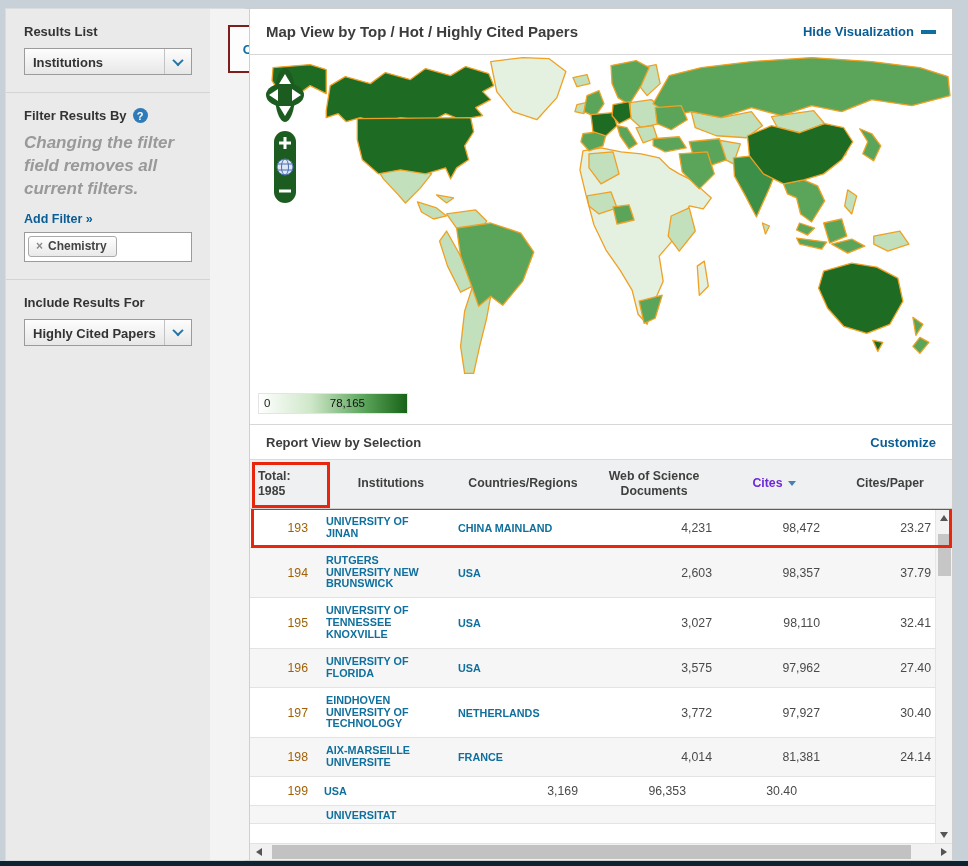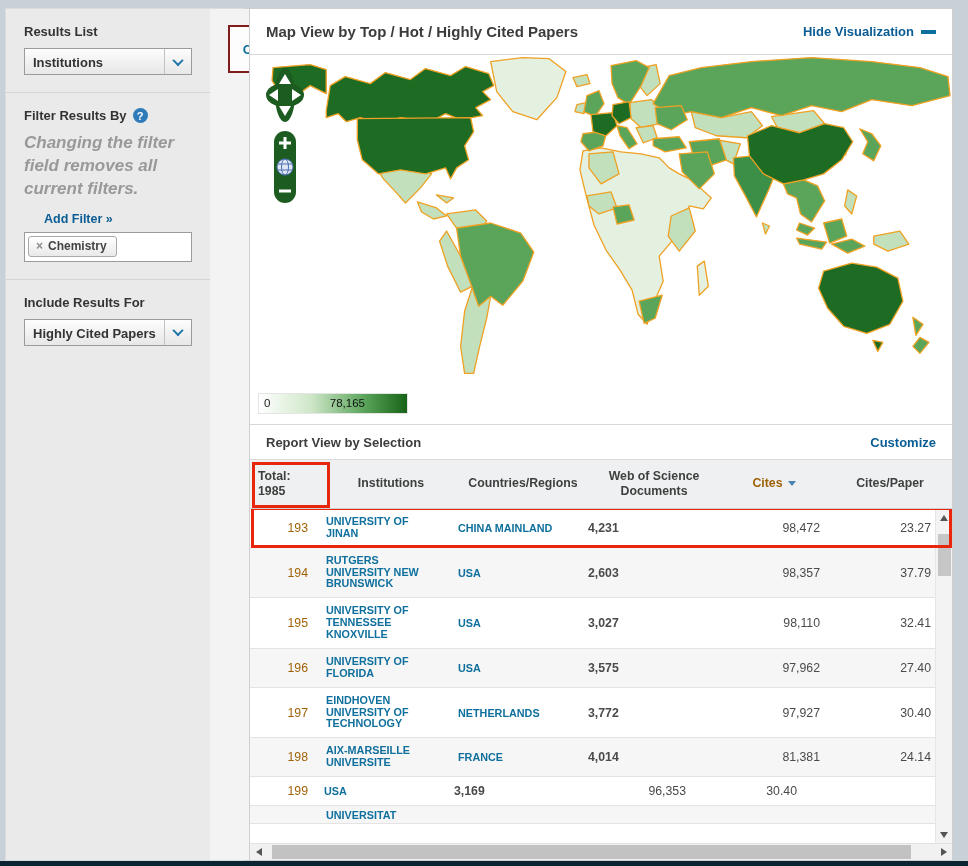--- a/index.html
+++ b/index.html
@@ -23,21 +23,21 @@
   .side-section{padding:15px 18px 17px 18px;}
   .side-section + .side-section{border-top:1px solid var(--divider);}
   .side-label{font-size:13px; font-weight:bold; color:#333; margin-bottom:9px; display:flex; align-items:center; gap:6px;}
   .help-icon{width:15px; height:15px; border-radius:50%; background:#2f7ab8; color:#fff; font-size:11px; font-weight:bold;
     display:inline-flex; align-items:center; justify-content:center; cursor:pointer;}
   .select{display:flex; height:27px; border:1px solid #9b9b9b; background:linear-gradient(#fdfdfd,#e7e7e7); cursor:pointer;}
   .select .val{flex:1; font-size:13px; font-weight:bold; color:#333; padding:6px 8px; white-space:nowrap; overflow:hidden;}
   .select .chev{width:27px; border-left:1px solid #c2c2c2; display:flex; align-items:center; justify-content:center;}
   .chev-glyph{width:8px; height:8px; border-right:2px solid #2277aa; border-bottom:2px solid #2277aa; transform:rotate(45deg) translate(-1px,-1px);}
   .filter-note{font-size:17px; font-style:italic; font-weight:bold; color:#999; line-height:1.35; margin-bottom:8px;}
-  .add-filter{font-size:12.5px; font-weight:bold; color:var(--link); text-decoration:none; display:inline-block; margin-bottom:6px; cursor:pointer;margin-left:20px;}
+  .add-filter{font-size:12.5px; font-weight:bold; color:var(--link); text-decoration:none; display:inline-block; margin-bottom:6px; cursor:pointer;}
   .filter-box{background:#fff; border:1px solid #9b9b9b; min-height:30px; padding:3px;}
   .filter-tag{display:inline-flex; align-items:center; gap:5px; border:1px solid #aaa; border-radius:3px;
     background:linear-gradient(#ffffff,#e9e9e9); padding:2px 9px 3px 7px; font-size:12px; font-weight:bold; color:#444; cursor:pointer;}
   .tag-x{color:#8a8a8a; font-weight:bold; font-size:12px; cursor:pointer;}
   .btn-row{display:flex; gap:10px;}
   .btn{border:2px solid #7f1d1d; background:#fdfdfd; color:var(--table-link); font-weight:bold; font-size:13px;
     padding:7px 13px; cursor:pointer; font-family:"Liberation Sans",sans-serif;}
 
   
   .main{flex:1; margin-left:4px; background:var(--panel-bg); border:1px solid #cfcfcf; display:flex; flex-direction:column; min-width:0;}
@@ -58,36 +58,36 @@
 
   .report-head{height:34px; display:flex; align-items:center; justify-content:space-between; padding:0 16px;}
   .report-title{font-size:13px; font-weight:bold; color:var(--text);}
 
   
   .thead{height:50px; background:var(--header-row-bg); border-top:1px solid #dadada; border-bottom:1px solid #d0d0d0;
     display:flex; align-items:center; position:relative; flex-shrink:0;}
   .th{font-size:12.3px; font-weight:bold; color:#3f3f3f; text-align:center; line-height:1.25;}
   .th.rank{width:74px; text-align:left; padding-left:8px;}
   .th.inst{width:134px;} .th.ctry{width:130px;} .th.docs{width:132px;} .th.cites{width:108px;} .th.cpp{width:124px;}
-  .sort-link{color:#a16207; cursor:pointer; display:inline-flex; align-items:center; gap:5px;}
+  .sort-link{color:#6d28d9; cursor:pointer; display:inline-flex; align-items:center; gap:5px;}
   .sort-caret{width:0; height:0; border-left:4px solid transparent; border-right:4px solid transparent; border-top:5px solid #4a7fb0; display:inline-block;}
   .thead-redbox{position:absolute; left:2px; top:2px; width:78px; height:46px; border:3px solid var(--highlight-red); pointer-events:none;}
 
   .tbody{flex:1; min-height:0; position:relative; overflow:hidden; display:flex;}
   .rows{flex:1; min-width:0;}
   .trow{display:flex; align-items:center; border-bottom:1px solid #e3e3e3; padding:7px 0; position:relative; background:#fff;}
   .trow.alt{background:var(--row-alt-bg);}
   .trow.partial{height:18px; overflow:hidden; align-items:flex-start; padding-top:2px;}
   .trow.highlighted::after{content:""; position:absolute; left:1px; right:-17px; top:-2px; bottom:-1px;
     border:3px solid var(--highlight-red); pointer-events:none; z-index:5;}
   .td{font-size:12.3px; color:var(--num);}
   .td.rank{width:74px; text-align:right; padding-right:16px; color:#a16207;}
   .td.inst{width:134px; padding-right:36px; padding-left:2px;}
   .td.ctry{width:130px; padding-right:28px;}
-  .td.docs{width:132px; text-align:left; padding-right:8px;font-weight:bold;}
+  .td.docs{width:132px; text-align:right; padding-right:8px;}
   .td.cites{width:108px; text-align:right; padding-right:8px;}
   .td.cpp{width:107px; text-align:right; padding-right:4px;}
   .cell-link{color:var(--table-link); font-weight:bold; font-size:10.8px; line-height:11.8px; text-transform:uppercase;
     text-decoration:none; cursor:pointer; display:inline-block;}
 
   
   .vscroll{width:17px; background:#f3f3f3; border-left:1px solid #e6e6e6; display:flex; flex-direction:column; align-items:center;}
   .vscroll .sb-btn{height:17px; width:17px; display:flex; align-items:center; justify-content:center; cursor:pointer;}
   .tri-up{width:0;height:0;border-left:4px solid transparent;border-right:4px solid transparent;border-bottom:6px solid #555;}
   .tri-down{width:0;height:0;border-left:4px solid transparent;border-right:4px solid transparent;border-top:6px solid #555;}

